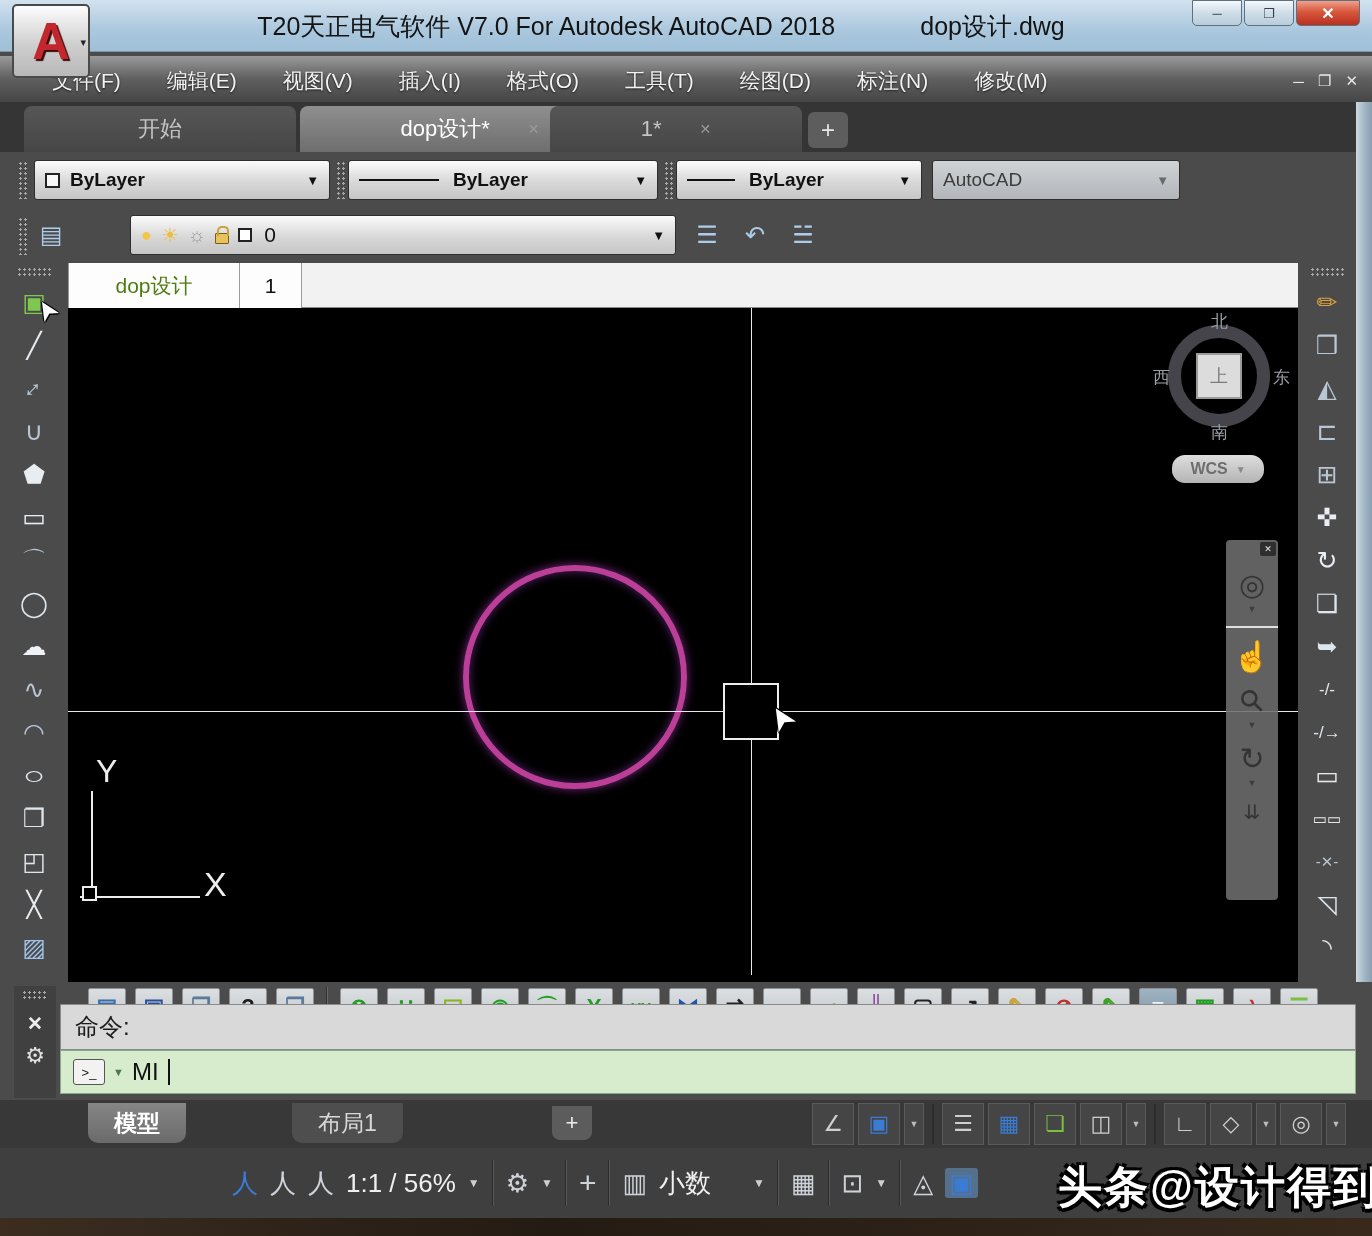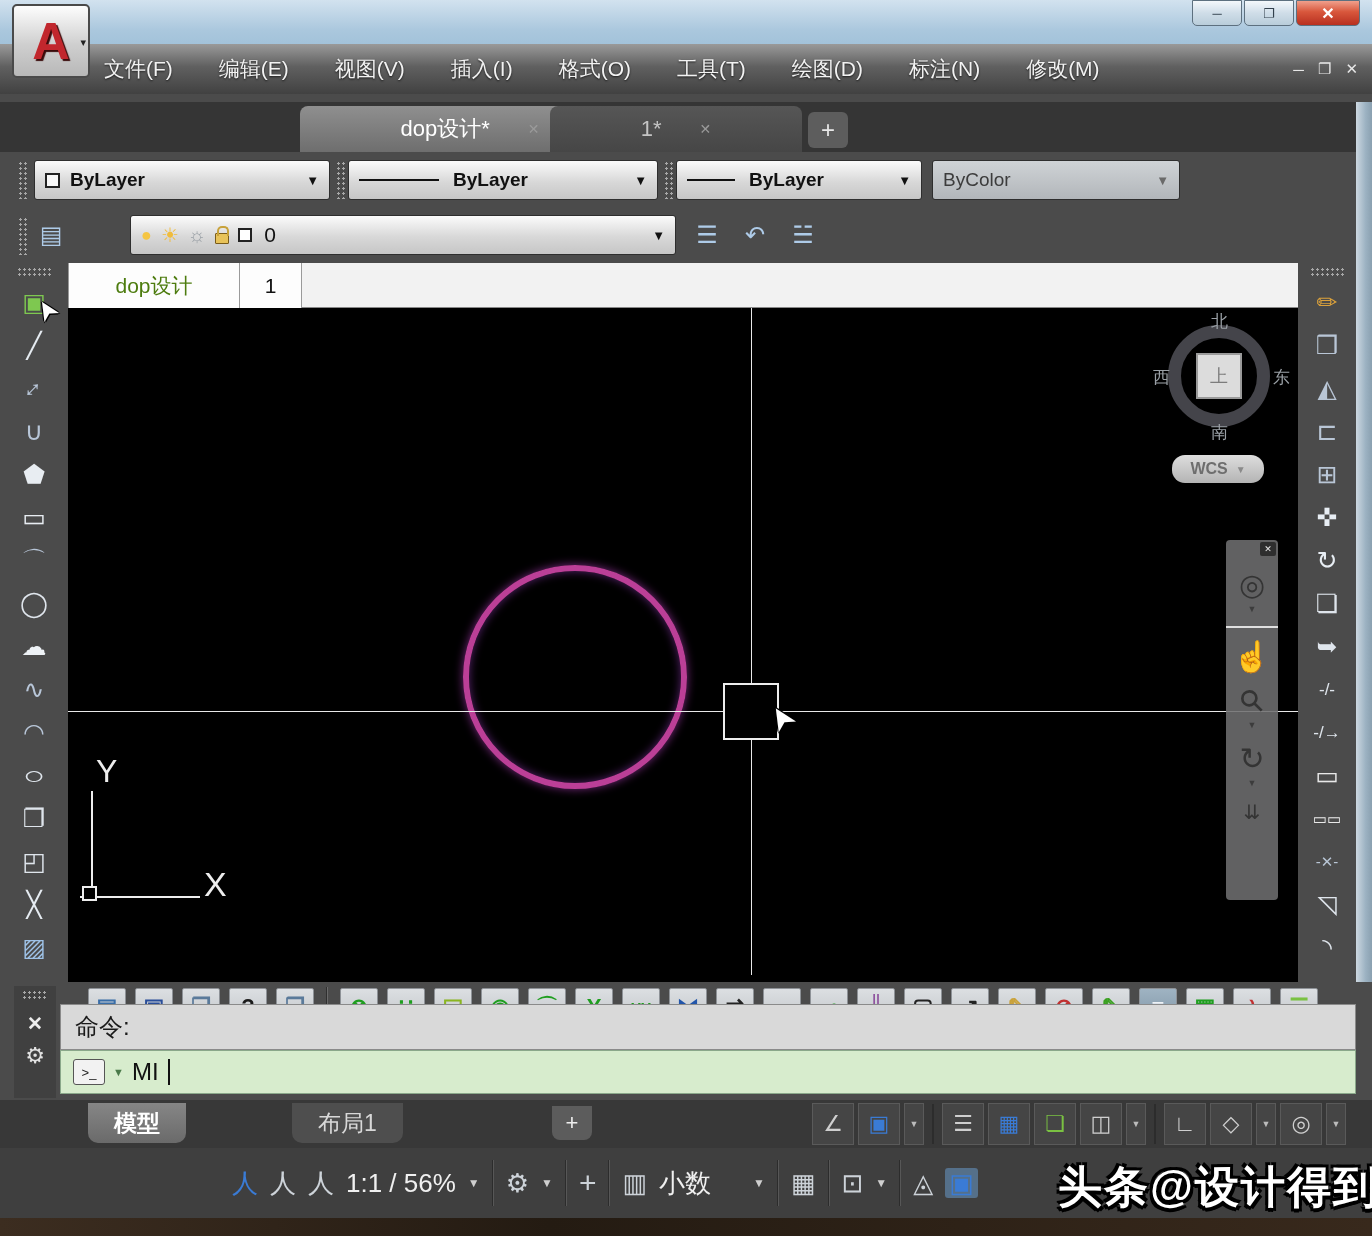--- a/index.html
+++ b/index.html
@@ -16,23 +16,23 @@
   .logo-arrow{position:absolute;right:2px;top:30px;font-size:11px;color:#222;}
   .title-text{position:absolute;left:180px;right:230px;top:0;height:52px;display:flex;gap:85px;
     align-items:center;justify-content:center;font-size:25px;color:#141414;white-space:nowrap;}
   .win-btns{position:absolute;right:12px;top:0;display:flex;}
   .wb{width:50px;height:26px;margin-left:2px;border:1px solid #5d707f;border-radius:0 0 5px 5px;
     background:linear-gradient(#f4f8fb,#cfdde8 50%,#b9cdda);display:flex;align-items:center;justify-content:center;
     font-size:13px;color:#33414d;}
   .wb-close{width:64px;background:linear-gradient(#f0a08c,#d8573c 45%,#b83020);color:#fff;font-weight:bold;font-size:16px;}
 
   
-  .menubar{position:absolute;left:0;top:44px;width:1372px;height:50px;
+  .menubar{position:absolute;left:0;top:56px;width:1372px;height:50px;
     background:linear-gradient(#9a9a9a,#606060 45%,#414141);display:flex;align-items:center;
-    padding-left:104px;gap:46px;}
+    padding-left:52px;gap:46px;}
   .menu-item{font-size:21px;color:#f2f2f2;text-shadow:0 1px 2px #1a1a1a;white-space:nowrap;}
   .menu-ctl{position:absolute;right:14px;top:0;height:50px;display:flex;align-items:center;gap:14px;
     color:#e8e8e8;font-size:15px;}
 
   
   .filetabs{position:absolute;left:0;top:102px;width:1372px;height:50px;background:#353535;}
   .ftab{position:absolute;top:4px;height:46px;border-radius:8px 8px 0 0;display:flex;align-items:center;
     justify-content:center;font-size:22px;color:#c4c4c4;background:linear-gradient(#565656,#464646);}
   .ftab.active{background:linear-gradient(#8f8f8f,#6e6e6e);color:#fff;}
   .ftab .closex{margin-left:38px;font-size:14px;color:#9a9a9a;}
@@ -176,20 +176,24 @@
     text-shadow:-3px -3px 0 #000,3px -3px 0 #000,-3px 3px 0 #000,3px 3px 0 #000,0 4px 0 #000;}
   .desktop{position:absolute;left:0;top:1218px;width:1372px;height:18px;
     background:linear-gradient(90deg,#3c2d20,#241b12 40%,#38291c);}
 </style>
 </head>
 <body>
 
 <div class="screen">
 
   <div class="titlebar">
+    <div class="title-text">
+      <span>T20天正电气软件 V7.0 For Autodesk AutoCAD 2018</span>
+      <span>dop设计.dwg</span>
+    </div>
     <div class="win-btns">
       <div class="wb">
           <span>─</span>
         </div>
       <div class="wb">
           <span>❐</span>
         </div>
       <div class="wb wb-close">
           <span>✕</span>
         </div>
@@ -211,20 +215,23 @@
     <span class="menu-item">标注(N)</span>
     <span class="menu-item">修改(M)</span>
     <span class="menu-ctl">
       <span>─</span>
       <span>❐</span>
       <span>✕</span>
     </span>
   </div>
 
   <div class="filetabs">
+    <div class="ftab" style="left:24px;width:272px;">
+      <span>开始</span>
+    </div>
     <div class="ftab active" style="left:300px;width:294px;padding-left:46px;">
       <span>dop设计*</span>
       <span class="closex">✕</span>
     </div>
     <div class="ftab" style="left:550px;width:252px;">
       <span>1*</span>
       <span class="closex">✕</span>
     </div>
     <div class="ftab-add">
         <span>+</span>
@@ -244,21 +251,21 @@
       <span>ByLayer</span>
       <span class="arrow">▼</span>
     </div>
     <div class="grip-v" style="left:664px;top:9px;"></div>
     <div class="combo" style="left:676px;top:8px;width:246px;">
       <span class="lt-line thin"></span>
       <span>ByLayer</span>
       <span class="arrow">▼</span>
     </div>
     <div class="combo disabled" style="left:932px;top:8px;width:248px;">
-      <span>ByColor</span>
+      <span>AutoCAD</span>
       <span class="arrow">▼</span>
     </div>
   </div>
 
   <div class="layerrow">
     <div class="grip-v" style="left:18px;top:8px;"></div>
     <div class="tool-btn" style="left:34px;top:6px;">▤</div>
     <div class="combo" style="left:130px;top:6px;width:546px;font-weight:normal;">
       <span class="layer-combo-icons">
         <span class="bulb">●</span>

